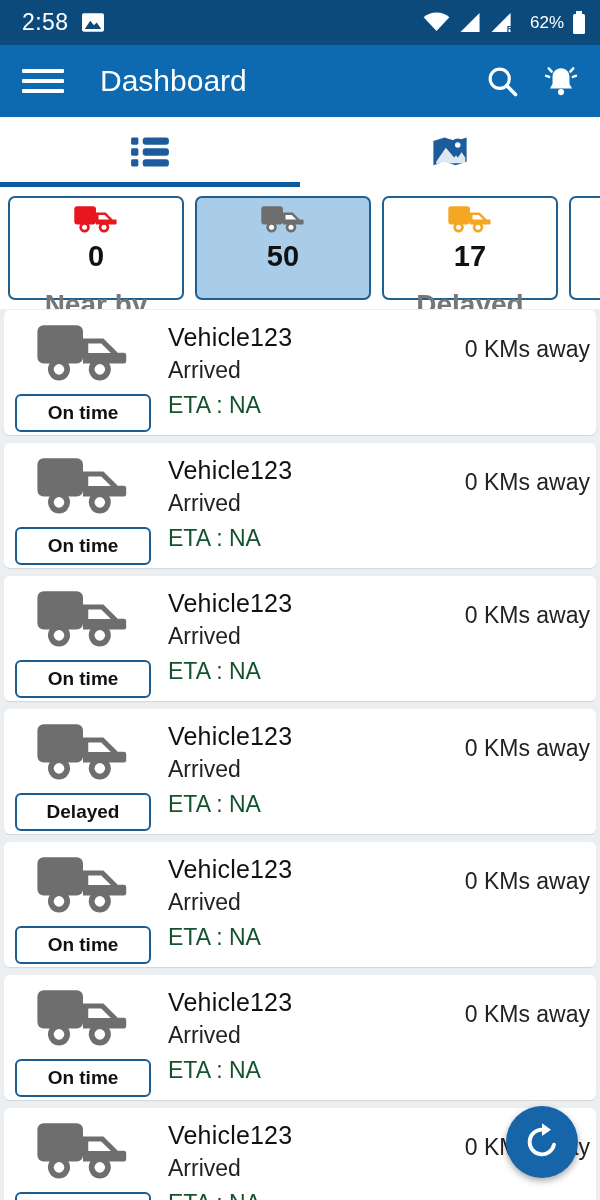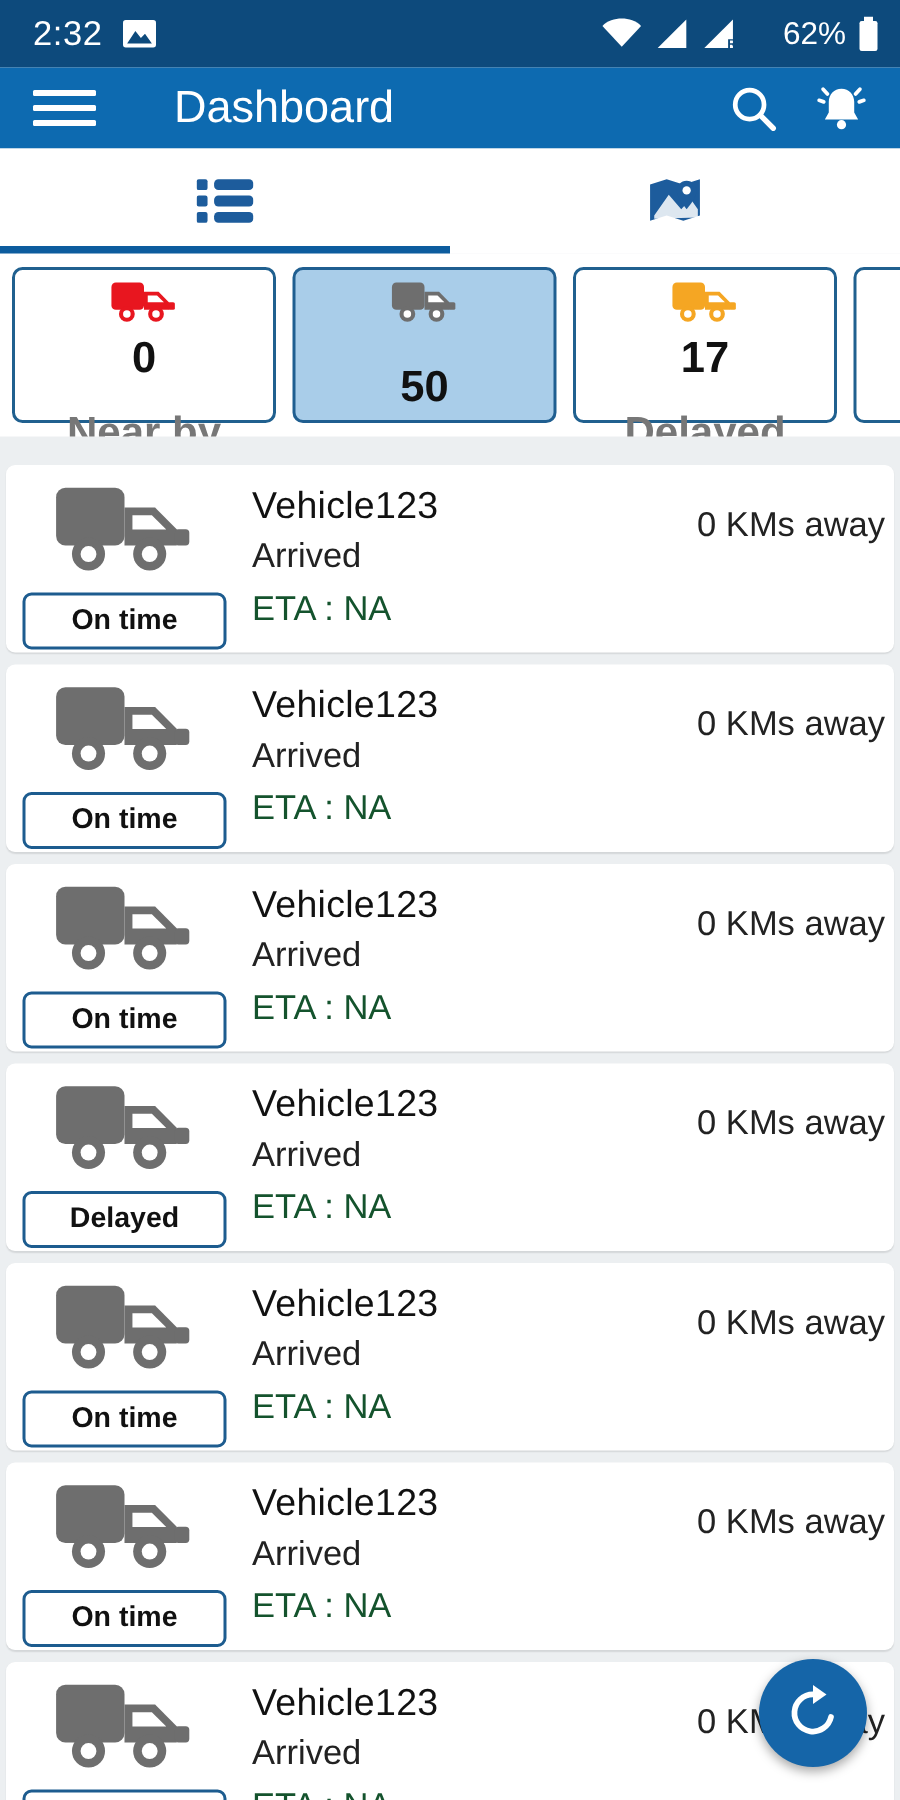--- a/index.html
+++ b/index.html
@@ -13,26 +13,26 @@
 
   
   .statusbar {
     height: 45px; background: #0d4a7c;
     display: flex; align-items: center; justify-content: space-between;
     padding: 0 14px 0 22px; color: #fff;
   }
   .sb-left { display: flex; align-items: center; gap: 14px; }
   .sb-time { font-size: 23px; letter-spacing: .4px; }
   .sb-right { display: flex; align-items: center; gap: 8px; }
-  .sb-batt-text { font-size: 21px; margin-left: 20px; }
+  .sb-batt-text { font-size: 17px; margin-left: 6px; }
 
   
   .appbar {
-    height: 54px; background: #0d6ab0;
-    display: flex; align-items: center; padding: 0 20px 0 22px; color: #fff; gap: 16px;
+    height: 72px; background: #0d6ab0;
+    display: flex; align-items: center; padding: 0 20px 0 22px; color: #fff;
   }
   .hamburger { width: 42px; height: 30px; display: flex; flex-direction: column;
     justify-content: space-between; padding: 3px 0; cursor: pointer; }
   .hamburger i { display: block; height: 4px; background: #fff; border-radius: 1px; }
   .appbar-title { font-size: 30px; margin-left: 36px; flex: 1; font-weight: 400; }
   .appbar-actions { display: flex; align-items: center; gap: 22px; }
 
   
   .tabs { height: 70px; background: #ffffff; display: flex; position: relative; }
   .tab { flex: 1; display: flex; align-items: center; justify-content: center; cursor: pointer; }
@@ -42,21 +42,21 @@
   .filters {
     display: flex; gap: 11px; padding: 9px 0 9px 8px;
     background: #ffffff; overflow: hidden; height: 122px;
   }
   .fcard {
     flex: 0 0 auto; width: 176px; height: 104px;
     border: 2px solid #20608f; border-radius: 7px; background: #fff;
     display: flex; flex-direction: column; align-items: center; justify-content: flex-start;
     padding-top: 6px; cursor: pointer;
   }
-  .fcard.selected { background: #a9cde9; border-color: #1f5e90; gap: 19px; }
+  .fcard.selected { background: #a9cde9; border-color: #1f5e90; }
   .fcard .fc-count { font-size: 29px; font-weight: bold; color: #111; line-height: 1.05; margin-top: 1px; }
   .fcard .fc-label { font-size: 28px; color: #777; margin-top: 18px; font-weight: bold; }
   .fcard.selected .fc-label { color: #1a1a1a; }
   .fcard.empty { justify-content: center; }
 
   
   .list { padding: 0; }
   .row {
     position: relative; background: #fff; border-radius: 6px;
     margin: 0 4px 8px 4px; height: 125px; padding: 10px 16px 0 14px;
@@ -82,21 +82,21 @@
   }
   .clip { position: absolute; left:0; top:310px; width:600px; height:890px; overflow:hidden; }
 </style>
 </head>
 <body>
 
 <div id="app">
 
   <div class="statusbar">
     <div class="sb-left">
-      <span class="sb-time">2:32</span>
+      <span class="sb-time">2:58</span>
       <svg width="22" height="19" viewBox="0 0 24 20">
         <rect x="0" y="0" width="24" height="20" rx="2" fill="#fff"></rect>
         <path d="M3 17 L9 8 L13 13 L16 10 L21 17 Z" fill="#0d4a7c"></path>
       </svg>
     </div>
     <div class="sb-right">
       <svg width="27" height="21" viewBox="0 0 28 22">
         <path d="M14 20 L0.5 5.5 C4 2 9 0.4 14 0.4 C19 0.4 24 2 27.5 5.5 Z" fill="#fff"></path>
       </svg>
       <svg width="24" height="21" viewBox="0 0 24 22">

